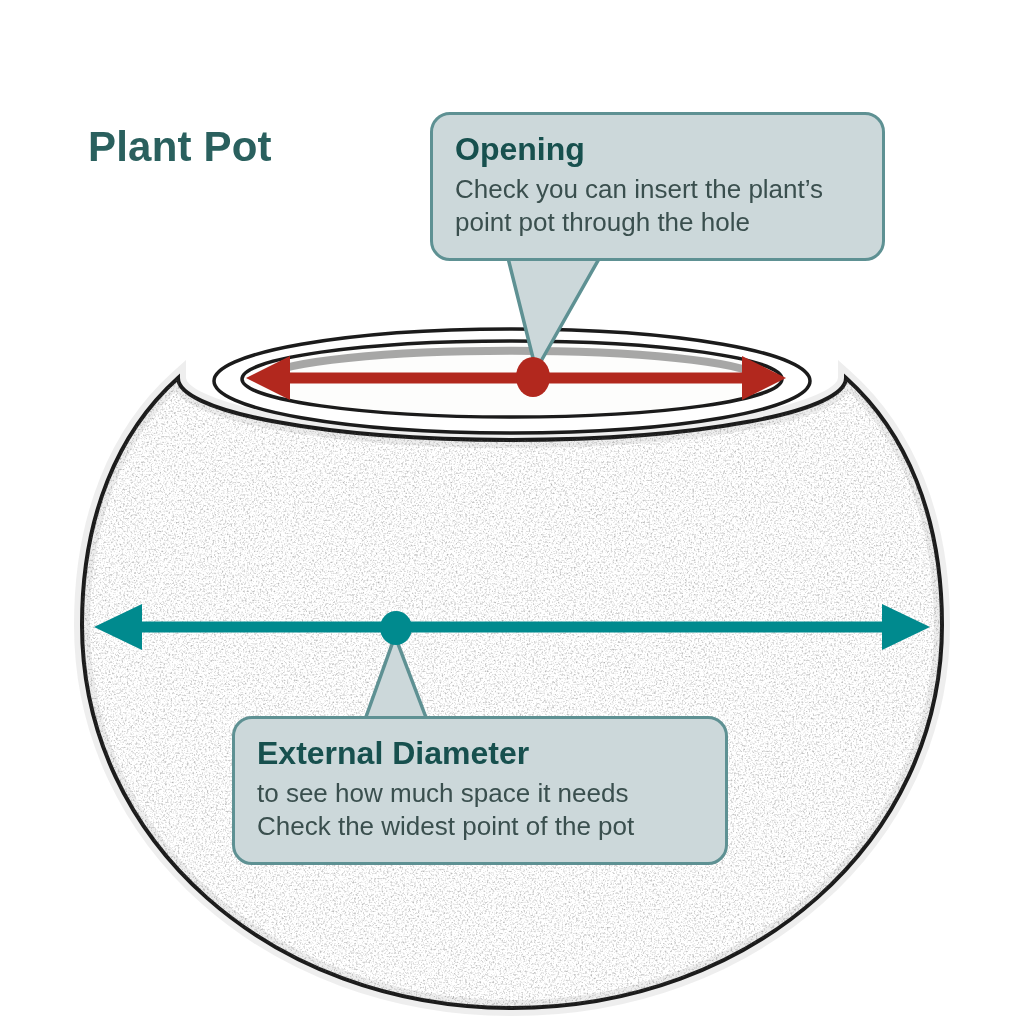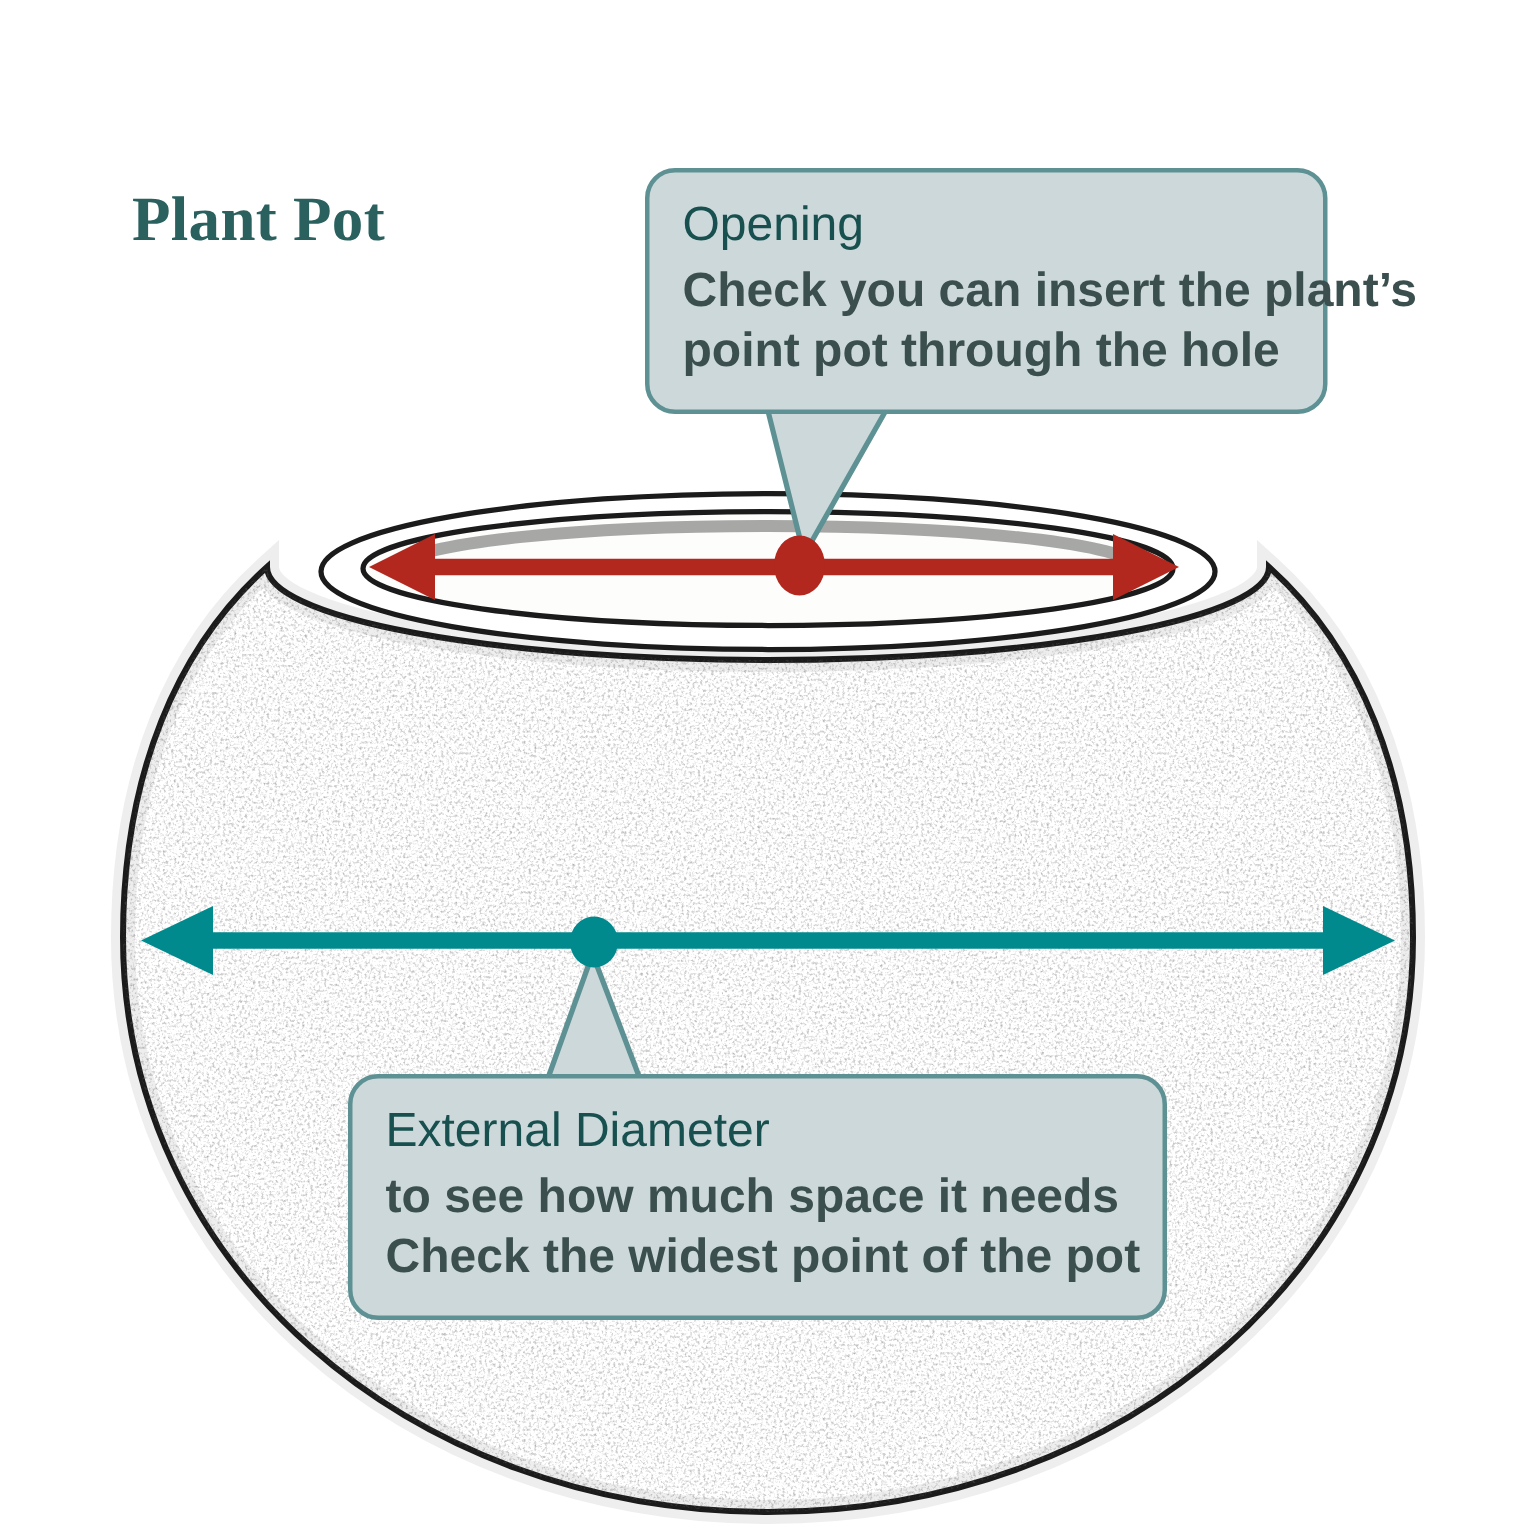--- a/index.html
+++ b/index.html
@@ -16,38 +16,38 @@
   html,body{background:#ffffff;}
   body{font-family:"Liberation Sans", sans-serif;}
   .scene{position:relative;width:1024px;height:1024px;background:#ffffff;overflow:hidden;}
   .scene > svg{position:absolute;left:0;top:0;}
 
   .page-title{
     position:absolute;left:88px;top:120px;
     color:var(--heading-text);
     font-size:42px;font-weight:700;line-height:1.3;letter-spacing:0.2px;
   }
-  .page-title span{display:block;white-space:nowrap;font-family:Liberation Serif, serif;}
+  .page-title span{display:block;white-space:nowrap;}
 
   .callout{
     position:absolute;
     background:var(--callout-fill);
     border:3.5px solid var(--callout-border);
     border-radius:20px;
     padding:16px 22px 19px 22px;
   }
   .callout h2{
-    font-size:32px;font-weight:400;color:var(--callout-title-text);
+    font-size:32px;font-weight:700;color:var(--callout-title-text);
     line-height:1.15;margin-bottom:5px;white-space:nowrap;
   }
-  .callout p{font-size:32px;color:var(--callout-body-text);line-height:1.27;font-weight:bold;}
+  .callout p{font-size:26px;color:var(--callout-body-text);line-height:1.27;}
   .callout p span{display:block;white-space:nowrap;}
 
   .callout.opening{left:430px;top:112px;width:455px;}
-  .callout.external{left:232px;top:716px;width:546px;}
+  .callout.external{left:232px;top:716px;width:496px;}
 
   
   .pot-fill{fill:#ffffff;stroke:var(--pot-outline);stroke-width:4;}
   .pot-stroke{fill:none;stroke:var(--pot-outline);stroke-width:3.5;}
   .pot-opening-fill{fill:#fdfdfc;stroke:var(--pot-outline);stroke-width:3.5;}
   .pot-shadow{fill:none;stroke:#3f3f3f;stroke-width:8;opacity:0.45;stroke-linecap:round;}
   .pot-vignette{fill:none;stroke:#2b2b2b;stroke-width:16;opacity:0.08;}
   .tail{fill:var(--callout-fill);stroke:var(--callout-border);stroke-width:3.5;stroke-linejoin:round;}
   .arrow-opening-line{stroke:var(--opening-arrow);stroke-width:11;}
   .arrow-opening-head{fill:var(--opening-arrow);}

